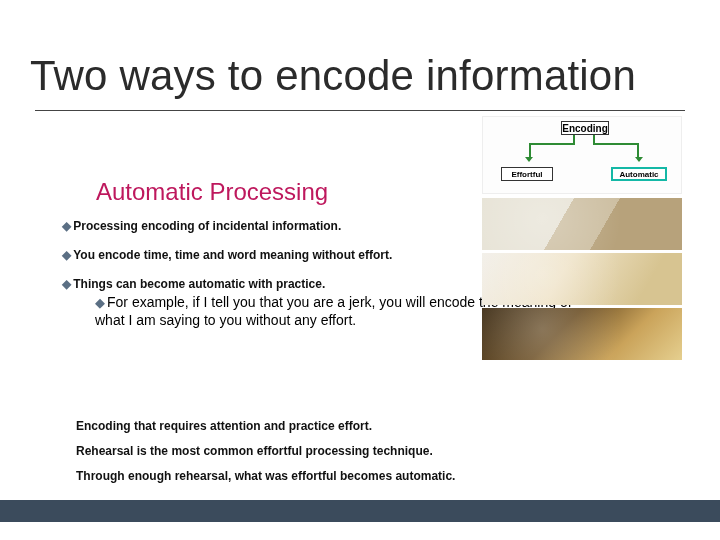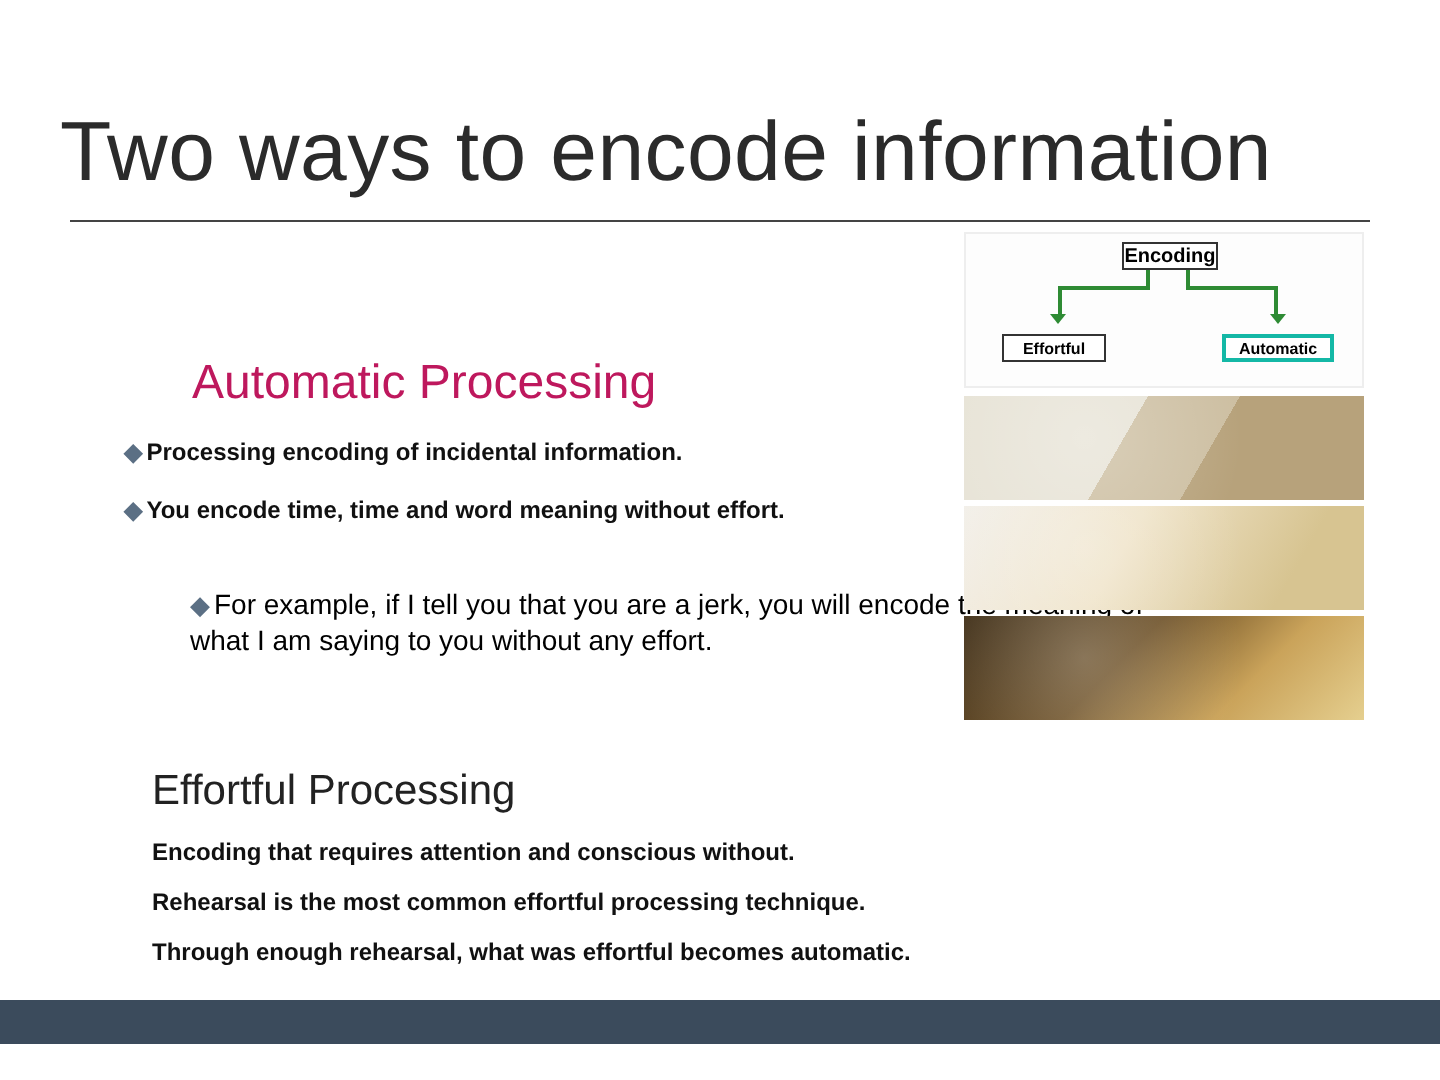--- a/index.html
+++ b/index.html
@@ -99,29 +99,29 @@
     <div class="dg-line r3"></div>
     <div class="dg-arrow right-head"></div>
     <div class="dg-box-l">Effortful</div>
     <div class="dg-box-r">Automatic</div>
   </div>
 
   <div class="subheading-a">Automatic Processing</div>
 
   <div class="bullet-a b1"><span class="diamond">◆</span><span>Processing encoding of incidental information.</span></div>
   <div class="bullet-a b2"><span class="diamond">◆</span><span>You encode time, time and word meaning without effort.</span></div>
+  <div class="bullet-a b3"><span class="diamond">◆</span><span>Things can become automatic with practice.</span></div>
 
   <div class="sub-bullet sb"><span class="diamond">◆</span><span>For example, if I tell you that you are a jerk, you will encode the meaning of what I am saying to you without any effort.</span></div>
 
   <div class="photo-col">
     <div class="photo p1"></div>
     <div class="photo p2"></div>
     <div class="photo p3"></div>
   </div>
 
-  <div class="subheading-b">Effortful Processing</div>
 
-  <div class="plain-line pl1">Encoding that requires attention and conscious without.</div>
+  <div class="plain-line pl1">Encoding that requires attention and practice effort.</div>
   <div class="plain-line pl3">Through enough rehearsal, what was effortful becomes automatic.</div>
   <div class="plain-line pl2">Rehearsal is the most common effortful processing technique.</div>
 
   <div class="footer-bar"></div>
 </div>
 
 </body></html>

